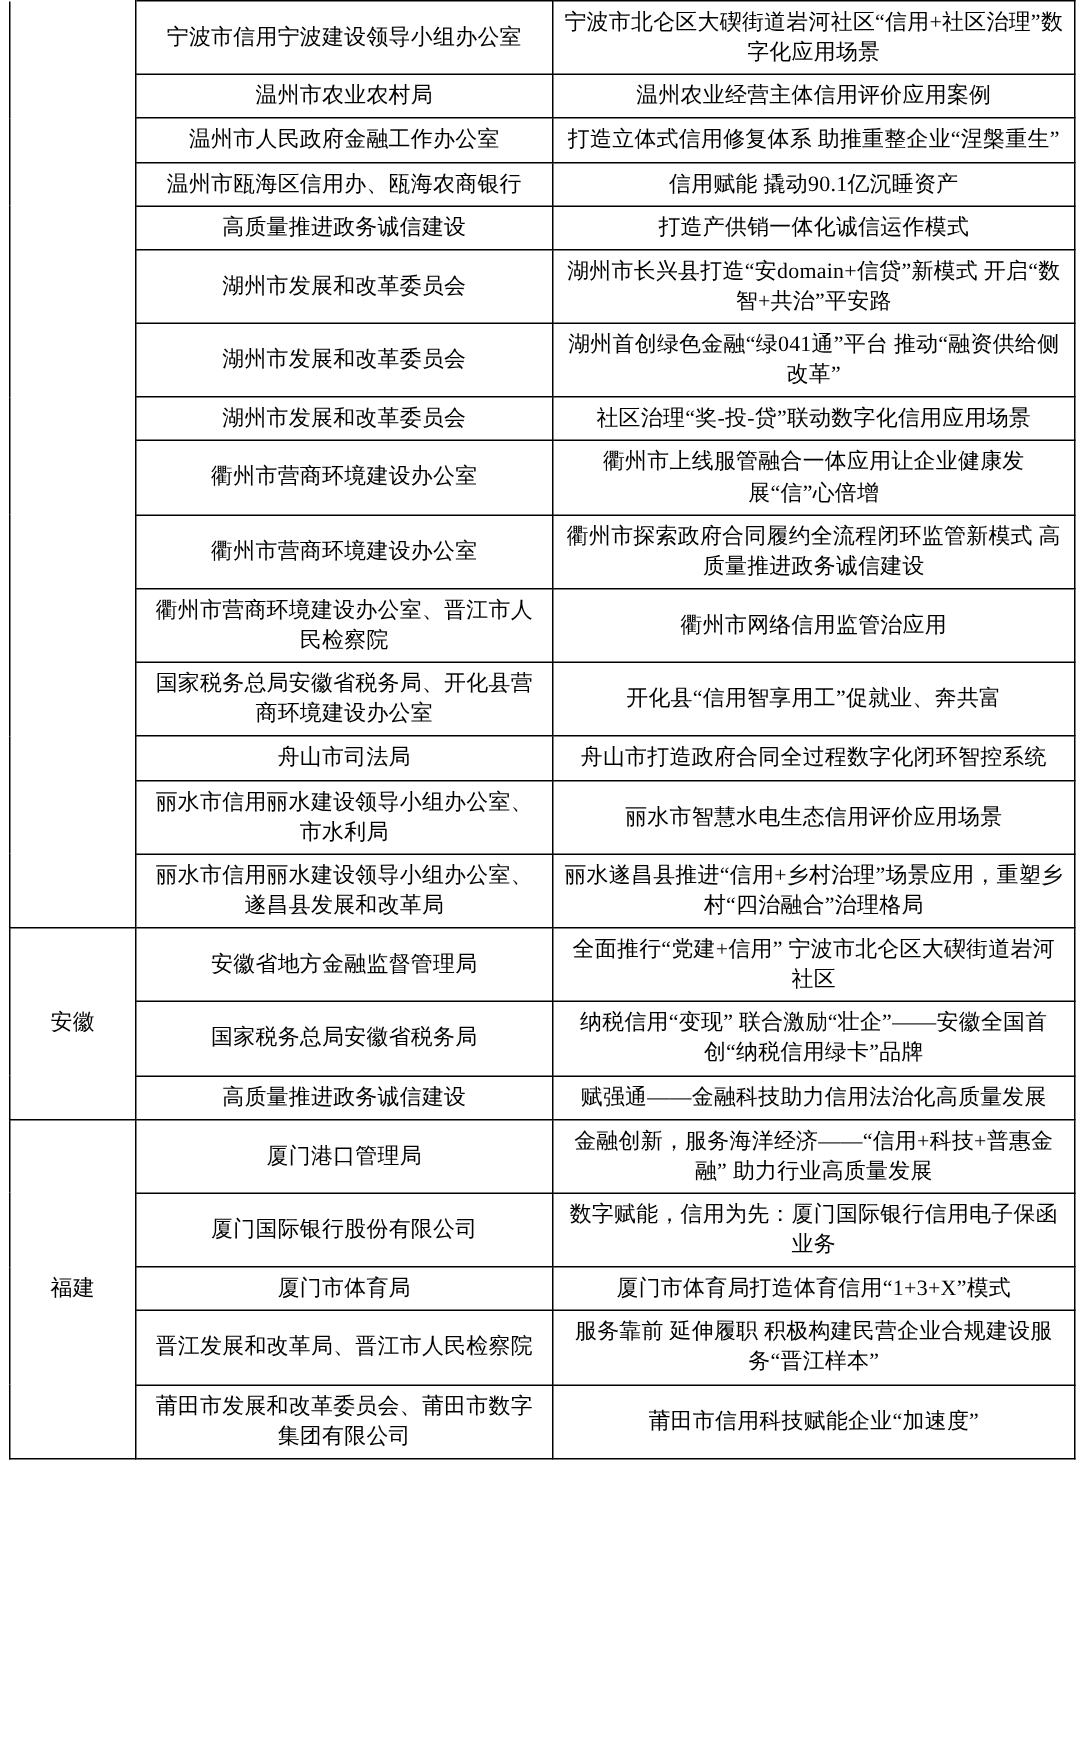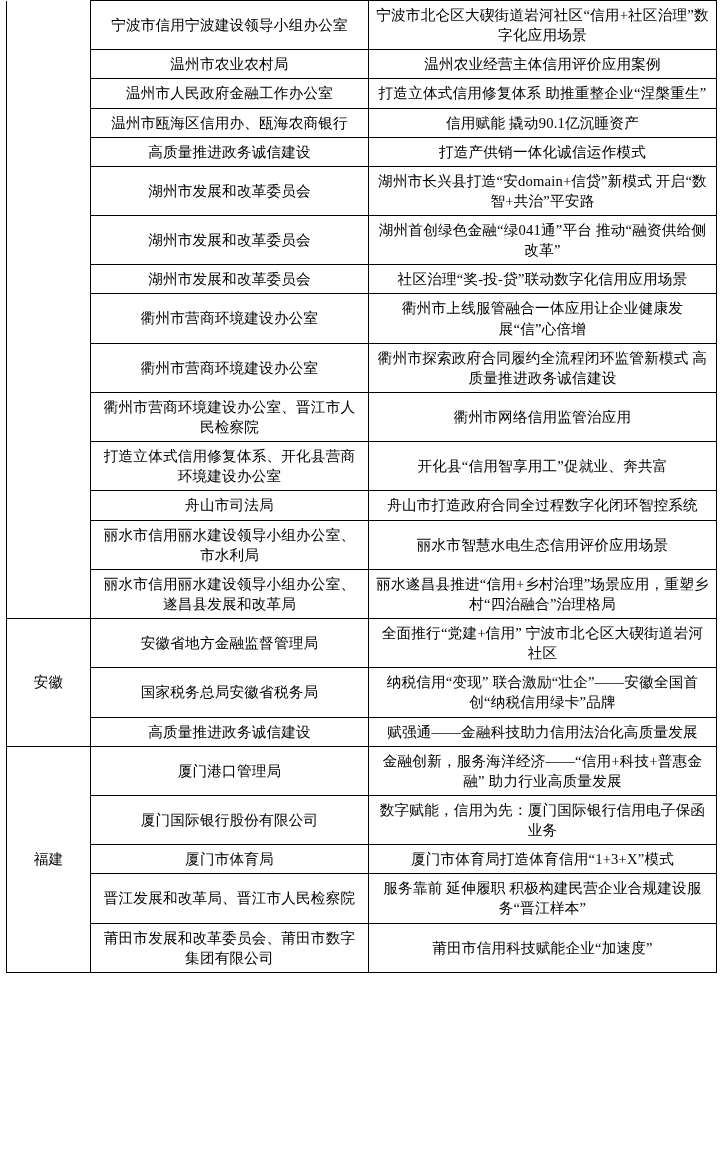--- a/index.html
+++ b/index.html
@@ -102,21 +102,21 @@
       </tr>
       <tr>
         <td>衢州市营商环境建设办公室</td>
         <td>衢州市探索政府合同履约全流程闭环监管新模式 高质量推进政务诚信建设</td>
       </tr>
       <tr>
         <td>衢州市营商环境建设办公室、晋江市人民检察院</td>
         <td>衢州市网络信用监管治应用</td>
       </tr>
       <tr>
-        <td>打造立体式信用修复体系、开化县营商环境建设办公室</td>
+        <td>国家税务总局安徽省税务局、开化县营商环境建设办公室</td>
         <td>开化县“信用智享用工”促就业、奔共富</td>
       </tr>
       <tr>
         <td>舟山市司法局</td>
         <td>舟山市打造政府合同全过程数字化闭环智控系统</td>
       </tr>
       <tr>
         <td>丽水市信用丽水建设领导小组办公室、市水利局</td>
         <td>丽水市智慧水电生态信用评价应用场景</td>
       </tr>

